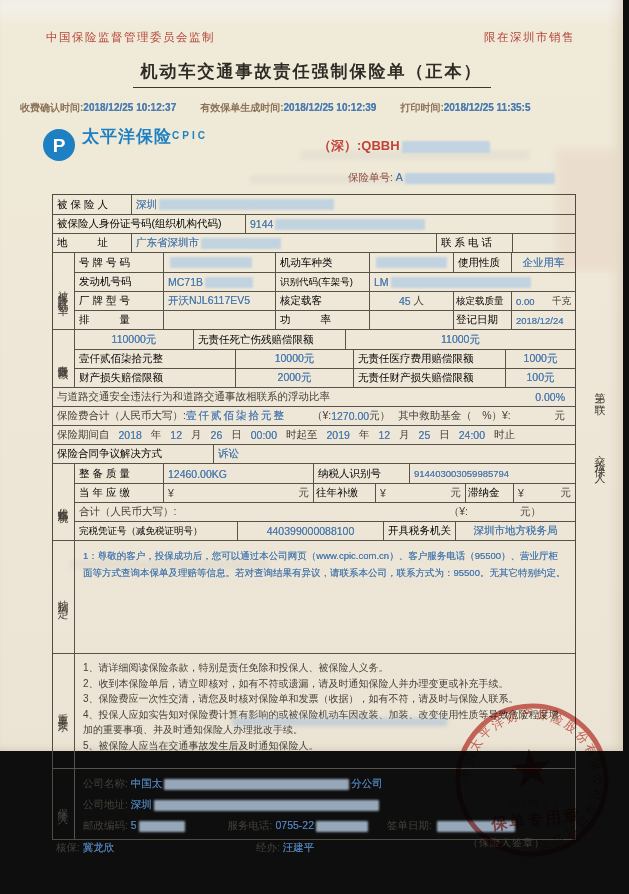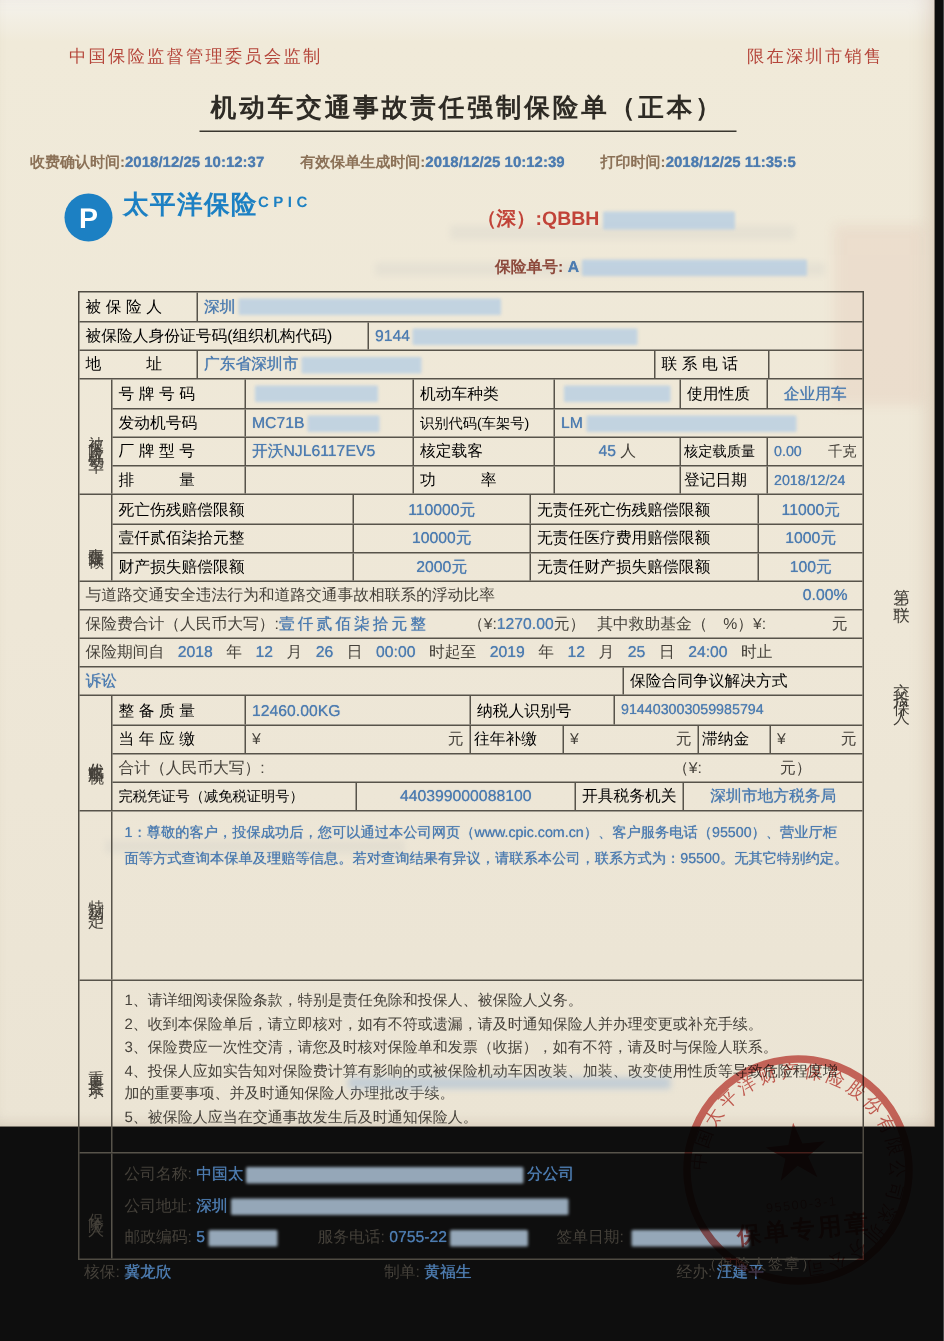--- a/index.html
+++ b/index.html
@@ -10,32 +10,32 @@
          box-shadow:inset -10px 0 14px -8px rgba(160,120,95,.28), inset 0 -6px 10px -6px rgba(120,100,80,.2);}
   .lab{color:#45413a;}
   .val{color:#4d7cb0;text-shadow:0 0 .5px #4d7cb0;}
   .sp{letter-spacing:3px;}
   .sm{font-size:9.5px;}
   .redact{display:inline-block;height:11px;background:#b7cee3;opacity:.8;border-radius:1px;
           vertical-align:middle;filter:blur(1.2px);margin:0 2px;}
   .ghost{position:absolute;background:#6f8096;opacity:.07;filter:blur(2px);border-radius:2px;}
 
   .reg{position:absolute;left:46px;top:30px;font-size:11.5px;letter-spacing:1.5px;color:#b5463b;}
-  .restrict{position:absolute;right:34px;top:30px;font-size:11.5px;letter-spacing:1.5px;color:#b5463b;}
+  .restrict{position:absolute;right:48px;top:30px;font-size:11.5px;letter-spacing:1.5px;color:#b5463b;}
   .titlewrap{position:absolute;left:0;top:60px;width:623px;text-align:center;}
   .title{display:inline-block;font-size:17px;font-weight:bold;letter-spacing:2px;color:#2e2b25;
          border-bottom:1.5px solid #3a372f;padding:0 8px 4px 8px;}
   .times{position:absolute;left:20px;top:101px;right:0;font-size:10px;white-space:nowrap;display:flex;gap:24px;font-weight:bold;}
   .times .tl{color:#8b7157;}
   .brand{position:absolute;left:42px;top:128px;display:flex;align-items:flex-start;gap:6px;}
   .brandtxt{display:flex;flex-direction:row;line-height:1;}
   .bname{color:#1c80c3;font-size:17px;font-weight:bold;letter-spacing:1px;}
   .bsub{color:#1c80c3;font-size:10px;letter-spacing:3px;margin-top:3px;font-weight:bold;}
   .code{position:absolute;left:318px;top:137px;font-size:13px;font-weight:bold;color:#c14338;}
-  .policyno{position:absolute;left:330px;top:171px;font-size:10.5px;color:#8d4a3c;font-weight:bold;}
+  .policyno{position:absolute;left:348px;top:171px;font-size:10.5px;color:#8d4a3c;}
 
   .tbl{position:absolute;left:52px;top:194px;width:524px;border:1.5px solid #4f4b42;
        font-size:10.5px;box-sizing:border-box;}
   .trow{display:flex;align-items:stretch;border-top:1px solid #57534a;min-height:19px;box-sizing:border-box;}
   .trow:first-child{border-top:none;}
   .tc{display:flex;align-items:center;padding:1px 4px;border-left:1px solid #57534a;
       overflow:hidden;white-space:nowrap;box-sizing:border-box;}
   .tc:first-child{border-left:none;}
   .c{justify-content:center;}
   .blk{display:flex;border-top:1px solid #57534a;align-items:stretch;}
@@ -177,21 +177,20 @@
               <span class="val">2018/12/24</span>
             </div>
         </div>
       </div>
     </div>
 
     <div class="blk">
       <div class="side" style="letter-spacing:1px;">责任限额</div>
       <div class="rows">
         <div class="trow">
-          <div class="tc" style="width:160px;">死亡伤残赔偿限额</div>
           <div class="tc c" style="width:118px;">
               <span class="val">110000元</span>
             </div>
           <div class="tc" style="width:152px;">无责任死亡伤残赔偿限额</div>
           <div class="tc c f1">
               <span class="val">11000元</span>
             </div>
         </div>
         <div class="trow">
           <div class="tc" style="width:160px;">壹仟贰佰柒拾元整</div>
@@ -251,24 +250,24 @@
         <span class="val">12</span>
           <span class="lab">月</span>
         <span class="val">25</span>
           <span class="lab">日</span>
         <span class="val">24:00</span>
         <span class="lab">时止</span>
       </div>
     </div>
 
     <div class="trow">
+      <div class="tc" style="width:160px;">保险合同争议解决方式</div>
       <div class="tc f1">
           <span class="val">诉讼</span>
         </div>
-      <div class="tc" style="width:160px;">保险合同争议解决方式</div>
     </div>
 
     <div class="blk">
       <div class="side" style="letter-spacing:1px;">代收车船税</div>
       <div class="rows">
         <div class="trow">
           <div class="tc sp" style="width:88px;">整备质量</div>
           <div class="tc" style="width:150px;">
               <span class="val">12460.00KG</span>
             </div>
@@ -341,35 +340,34 @@
           <span class="lab">公司名称:</span>
           <span class="val">中国太</span><span class="redact" style="width:185px;"></span><span class="val">分公司</span>
         </div>
         <div>
           <span class="lab">公司地址:</span>
           <span class="val">深圳</span><span class="redact" style="width:225px;"></span>
         </div>
         <div>
           <span class="lab">邮政编码:</span>
           <span class="val">5</span><span class="redact" style="width:46px;"></span>
-          <span class="lab" style="margin-left:22px;">服务电话:</span>
+          <span class="lab" style="margin-left:38px;">服务电话:</span>
           <span class="val">0755-22</span><span class="redact" style="width:52px;"></span>
           <span class="lab" style="margin-left:14px;">签单日期:</span>
           <span class="redact" style="width:78px;"></span>
         </div>
       </div>
     </div>
 
   </div>
 
   <div class="signlab">（保险人签章）</div>
 
   <div class="names">
     <span style="width:200px;"><span class="lab">核保:</span> <span class="val">冀龙欣</span></span>
-    <span style="width:195px;"><span class="lab">制单:</span> <span class="val">黄福生</span></span>
     <span><span class="lab">经办:</span> <span class="val">汪建平</span></span>
   </div>
 
   <div class="margin-v" style="left:592px;top:384px;">第三联</div>
   <div class="margin-v" style="left:592px;top:446px;">交投保人</div>
 
   <div class="overprint"></div>
 
   <svg class="stamp" viewBox="0 0 172 172">
     <circle cx="86" cy="86" r="74" fill="none" stroke="#c5413a" stroke-width="5" opacity="0.85"></circle>

